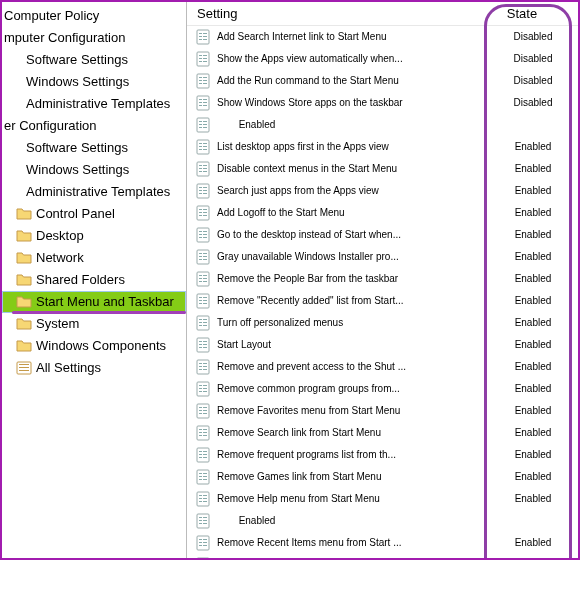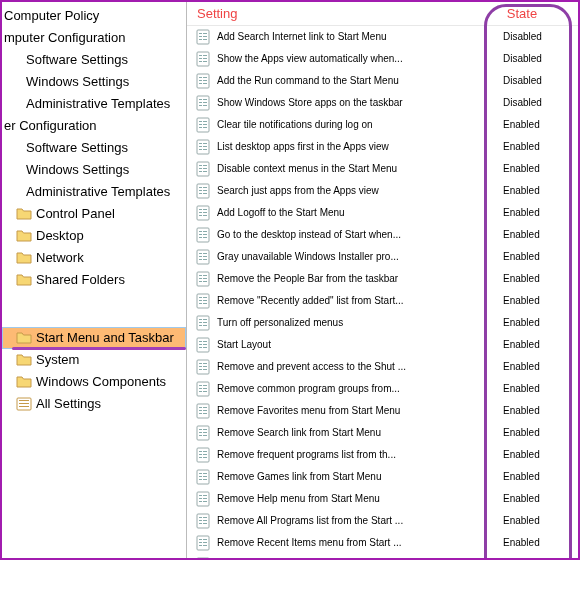--- a/index.html
+++ b/index.html
@@ -39,24 +39,23 @@
   .tree-row.indent2 { padding-left: 14px; }
   .folder-icon, .cfg-icon, .settings-icon {
     width: 16px; height: 16px;
     margin-right: 4px;
     flex: 0 0 16px;
   }
   .folder-icon svg, .cfg-icon svg, .settings-icon svg, .policy-icon svg {
     display: block;
   }
   .tree-row.selected {
-    background: #fdba74;
+    background: #84cc16;
     outline: 1px solid #9fc9ec;
     outline-offset: -1px;
-    margin-top: 36px;
   }
   .underline-mark {
     position: relative;
   }
   .underline-mark::after {
     content: "";
     position: absolute;
     left: 10px;
     right: 0px;
     bottom: -1px;
@@ -70,21 +69,21 @@
     overflow: hidden;
     display: flex;
     flex-direction: column;
   }
   .list-header {
     display: flex;
     height: 24px;
     align-items: center;
     border-bottom: 1px solid #e8e8e8;
     font-size: 13px;
-    color: #ef4444;
+    color: #000000;
   }
   .col-setting-h {
     flex: 0 0 300px;
     padding-left: 10px;
   }
   .col-state-h {
     flex: 0 0 70px;
     text-align: center;
   }
   .list-body {
@@ -104,21 +103,21 @@
     margin: 0 6px 0 8px;
     flex: 0 0 16px;
   }
   .col-setting {
     flex: 0 0 276px;
     overflow: hidden;
     text-overflow: ellipsis;
   }
   .col-state {
     flex: 0 0 70px;
-    text-align: left;
+    text-align: center;
     padding-left: 10px;
   }
   .state-highlight {
     position: absolute;
     top: 2px;
     right: 6px;
     width: 88px;
     height: 590px;
     border: 3px solid #8e3ea6;
     border-radius: 22px;
@@ -302,21 +301,20 @@
             <svg width="16" height="16" viewBox="0 0 16 16">
               <rect x="2" y="1" width="12" height="14" rx="1" fill="#fff" stroke="#9aa"></rect>
               <rect x="4" y="4" width="3" height="1" fill="#8aa"></rect>
               <rect x="8" y="4" width="4" height="1" fill="#8aa"></rect>
               <rect x="4" y="7" width="3" height="1" fill="#8aa"></rect>
               <rect x="8" y="7" width="4" height="1" fill="#8aa"></rect>
               <rect x="4" y="10" width="3" height="1" fill="#8aa"></rect>
               <rect x="8" y="10" width="4" height="1" fill="#8aa"></rect>
             </svg>
           </span>
-          <span class="col-setting">Clear tile notifications during log on</span>
           <span class="col-state">Enabled</span>
         </div>
         <div class="list-row">
           <span class="policy-icon">
             <svg width="16" height="16" viewBox="0 0 16 16">
               <rect x="2" y="1" width="12" height="14" rx="1" fill="#fff" stroke="#9aa"></rect>
               <rect x="4" y="4" width="3" height="1" fill="#8aa"></rect>
               <rect x="8" y="4" width="4" height="1" fill="#8aa"></rect>
               <rect x="4" y="7" width="3" height="1" fill="#8aa"></rect>
               <rect x="8" y="7" width="4" height="1" fill="#8aa"></rect>
@@ -572,21 +570,20 @@
             <svg width="16" height="16" viewBox="0 0 16 16">
               <rect x="2" y="1" width="12" height="14" rx="1" fill="#fff" stroke="#9aa"></rect>
               <rect x="4" y="4" width="3" height="1" fill="#8aa"></rect>
               <rect x="8" y="4" width="4" height="1" fill="#8aa"></rect>
               <rect x="4" y="7" width="3" height="1" fill="#8aa"></rect>
               <rect x="8" y="7" width="4" height="1" fill="#8aa"></rect>
               <rect x="4" y="10" width="3" height="1" fill="#8aa"></rect>
               <rect x="8" y="10" width="4" height="1" fill="#8aa"></rect>
             </svg>
           </span>
-          <span class="col-setting">Remove All Programs list from the Start ...</span>
           <span class="col-state">Enabled</span>
         </div>
         <div class="list-row">
           <span class="policy-icon">
             <svg width="16" height="16" viewBox="0 0 16 16">
               <rect x="2" y="1" width="12" height="14" rx="1" fill="#fff" stroke="#9aa"></rect>
               <rect x="4" y="4" width="3" height="1" fill="#8aa"></rect>
               <rect x="8" y="4" width="4" height="1" fill="#8aa"></rect>
               <rect x="4" y="7" width="3" height="1" fill="#8aa"></rect>
               <rect x="8" y="7" width="4" height="1" fill="#8aa"></rect>

